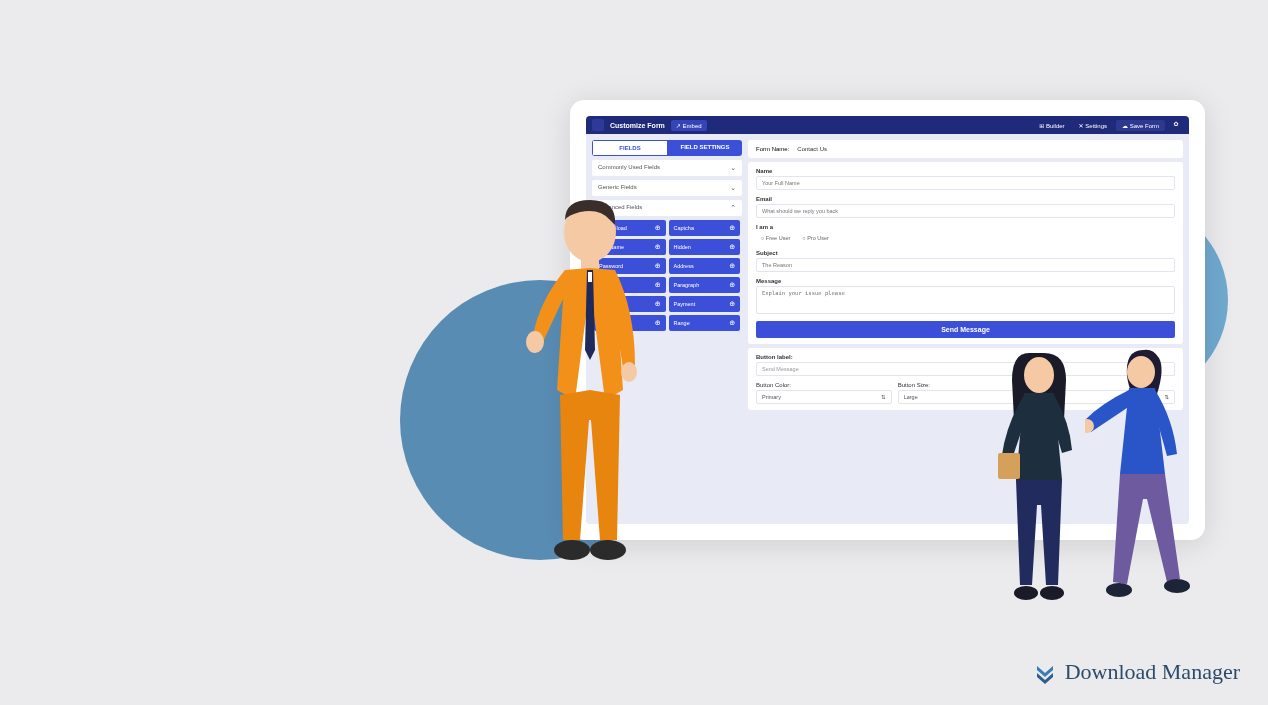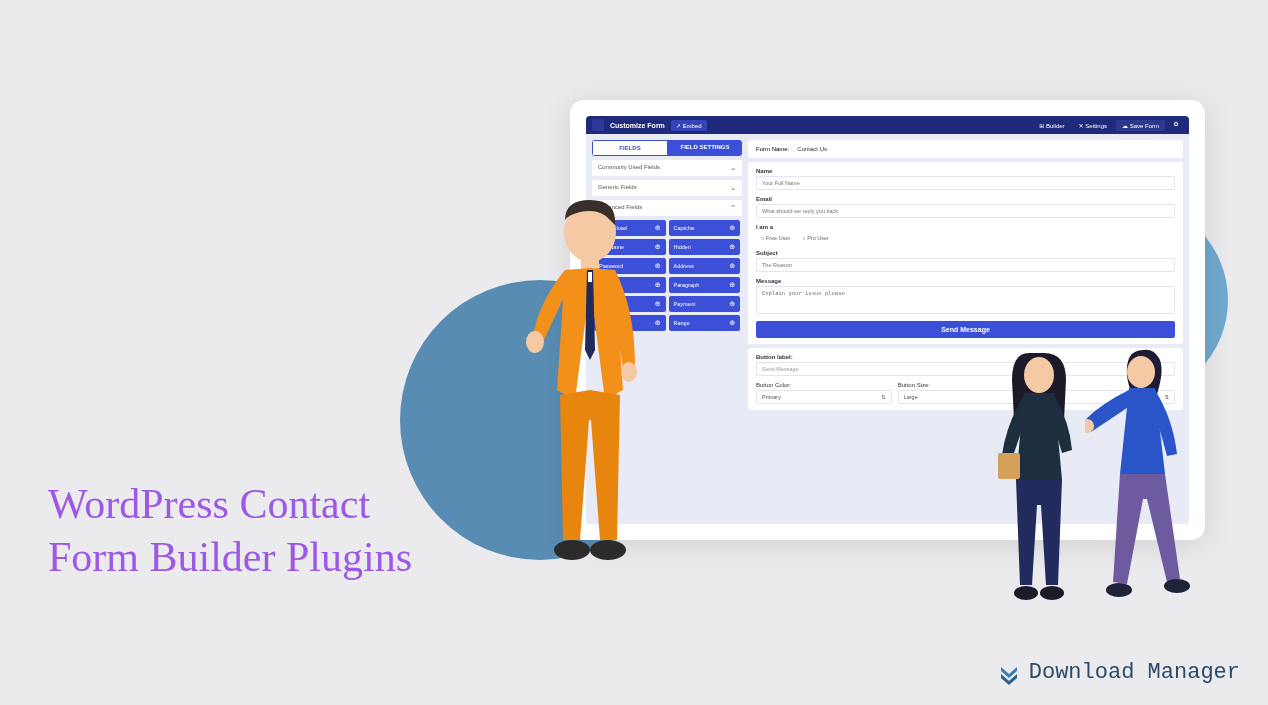--- a/index.html
+++ b/index.html
@@ -73,21 +73,21 @@
 
 
 .title-block { position: absolute; left: 48px; top: 478px; }
 .title-top { font-family: 'Comic Sans MS', cursive; font-size: 42px; color: #8a3fd6; font-weight: 400; }
 .title-main { font-family: 'Comic Sans MS', cursive; font-size: 42px; color: #9b59e6; font-weight: 400; line-height: 1.25; }
 
 
 .dm-logo { position: absolute; right: 28px; bottom: 20px; display: flex; align-items: center; gap: 8px; }
 .dm-chevron { width: 24px; height: 24px; position: relative; }
 .dm-chevron svg { width: 100%; height: 100%; }
-.dm-text { font-family: Liberation Mono, monospace; font-size: 22px; color: #2c4a6b; }
+.dm-text { font-family: Liberation Serif, serif; font-size: 22px; color: #2c4a6b; }
 
 
 .person { position: absolute; }
 .person svg { display: block; }
 .man { left: 505px; top: 190px; width: 170px; height: 385px; }
 .woman1 { left: 984px; top: 345px; width: 110px; height: 260px; }
 .woman2 { left: 1085px; top: 344px; width: 125px; height: 260px; }
 </style>
 </head>
 <body>
@@ -283,22 +283,20 @@
   <path d="M44 46 Q15 60 -2 78 L6 88 Q30 72 48 60Z" fill="#2a55c9"></path>
   <circle cx="2" cy="82" r="7" fill="#f4c9a4"></circle>
   <path d="M70 46 Q88 75 92 110 L82 112 Q74 82 66 58Z" fill="#2a55c9"></path>
   <path d="M35 130 L80 130 L95 235 L82 238 L62 155 L58 155 L42 240 L28 238Z" fill="#6e5a9e"></path>
   <ellipse cx="34" cy="246" rx="13" ry="7" fill="#1d2438"></ellipse>
   <ellipse cx="92" cy="242" rx="13" ry="7" fill="#1d2438"></ellipse>
 </svg>
 </div>
 
 <div class="title-block">
-  <div class="title-main" style="white-space:pre-line;">WordPress Contact
-Form Builder Plugins</div>
 </div>
 
 <div class="dm-logo">
   <div class="dm-chevron">
     <svg viewBox="0 0 24 24">
         <path d="M4 6 L12 13 L20 6 L20 10 L12 17 L4 10Z" fill="#3a7bb5"></path>
         <path d="M4 13 L12 20 L20 13 L20 17 L12 24 L4 17Z" fill="#2c5f8f"></path>
       </svg>
   </div>
   <div class="dm-text">Download Manager</div>

